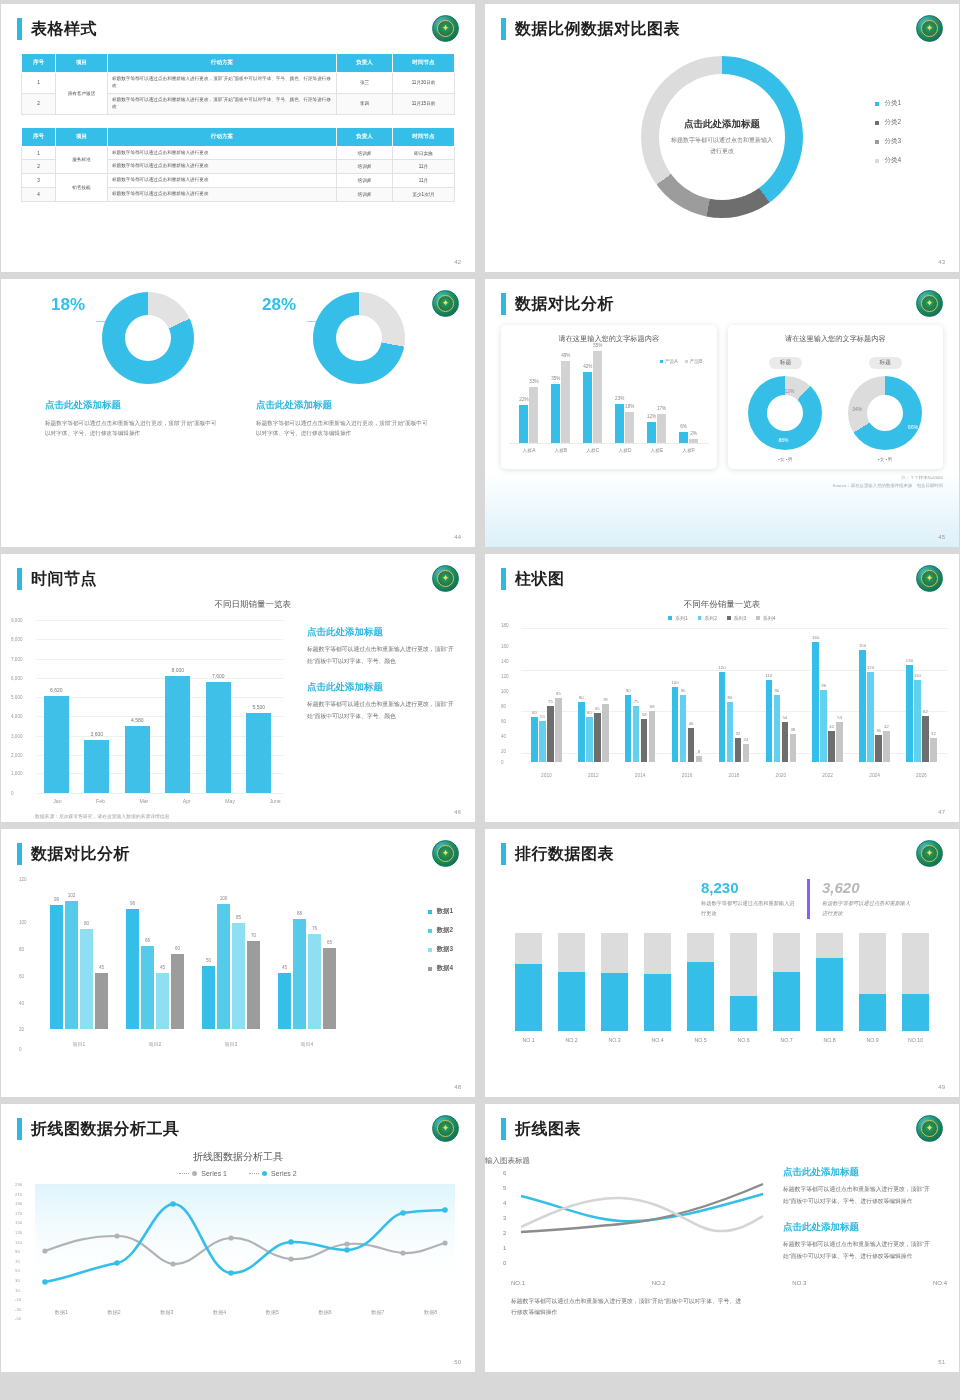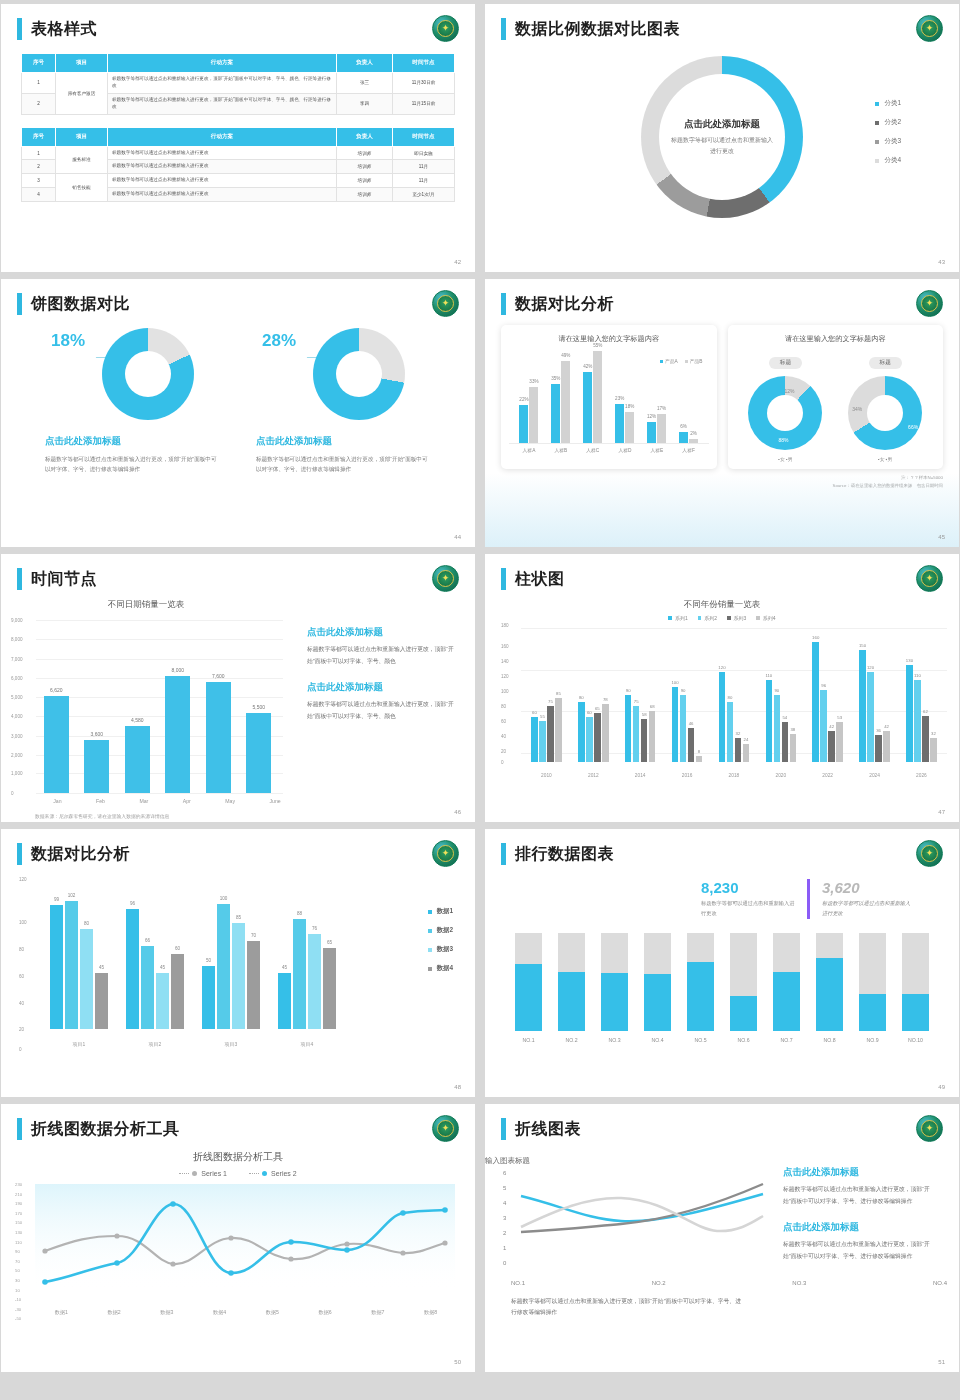--- a/index.html
+++ b/index.html
@@ -278,24 +278,20 @@
         </div>
       <div>
           <i style="background:#dcdcdc"></i>
           <span>分类4</span>
         </div>
     </div>
     <div class="pgnum">43</div>
   </div>
 
   <div class="slide">
-    <div class="slide-head">
-        <div class="accent-bar"></div>
-      <div class="slide-title">饼图数据对比</div>
-      </div>
     <div class="emblem">
         <div class="inner"></div>
         <div class="star">✦</div>
       </div>
 
     <div class="pies">
       <div class="pie-col">
         <div class="pie-box">
           <div class="pct">18%</div>
           <div class="leader"></div>
@@ -438,21 +434,21 @@
   <div class="slide">
     <div class="slide-head">
         <div class="accent-bar"></div>
       <div class="slide-title">时间节点</div>
       </div>
     <div class="emblem">
         <div class="inner"></div>
         <div class="star">✦</div>
       </div>
 
-    <div class="chart-title" style="width:290px;text-align:center">不同日期销量一览表</div>
+    <div class="chart-title" style="width:290px;text-align:right">不同日期销量一览表</div>
     <div class="bchart">
       <div class="ylab" style="top:0">9,000</div>
       <div class="ylab" style="top:14.6%">8,000</div>
       <div class="ylab" style="top:29.2%">7,000</div>
       <div class="ylab" style="top:43.8%">6,000</div>
       <div class="ylab" style="top:58.3%">5,000</div>
       <div class="ylab" style="top:72.9%">4,000</div>
       <div class="ylab" style="top:87.5%">3,000</div>
       <div class="ylab" style="top:102%">2,000</div>
       <div class="ylab" style="top:116%">1,000</div>

